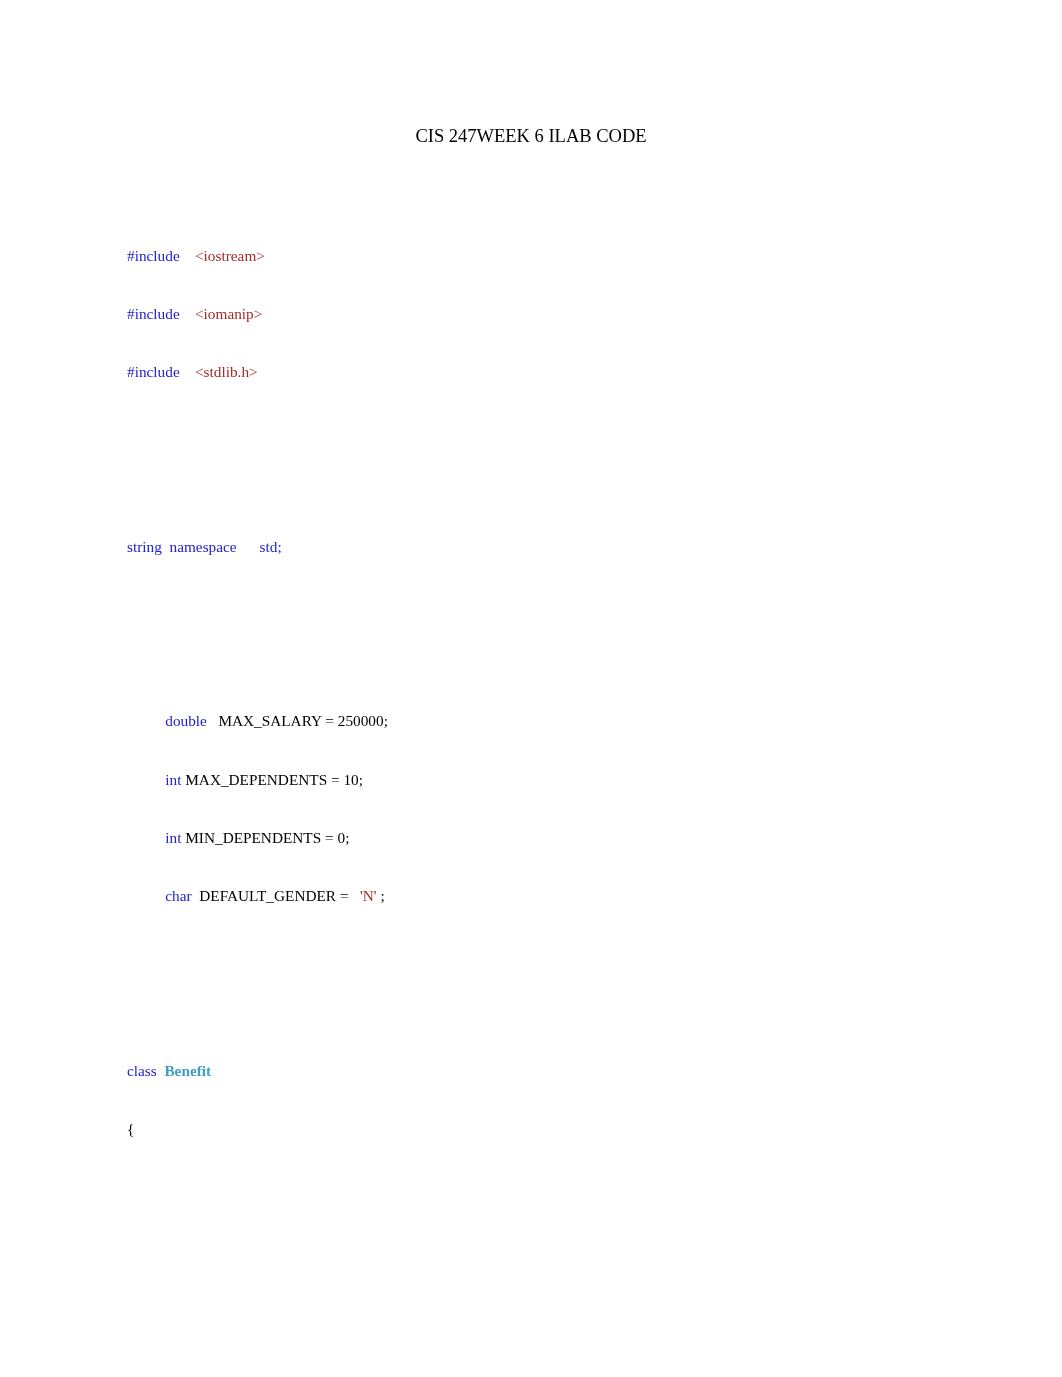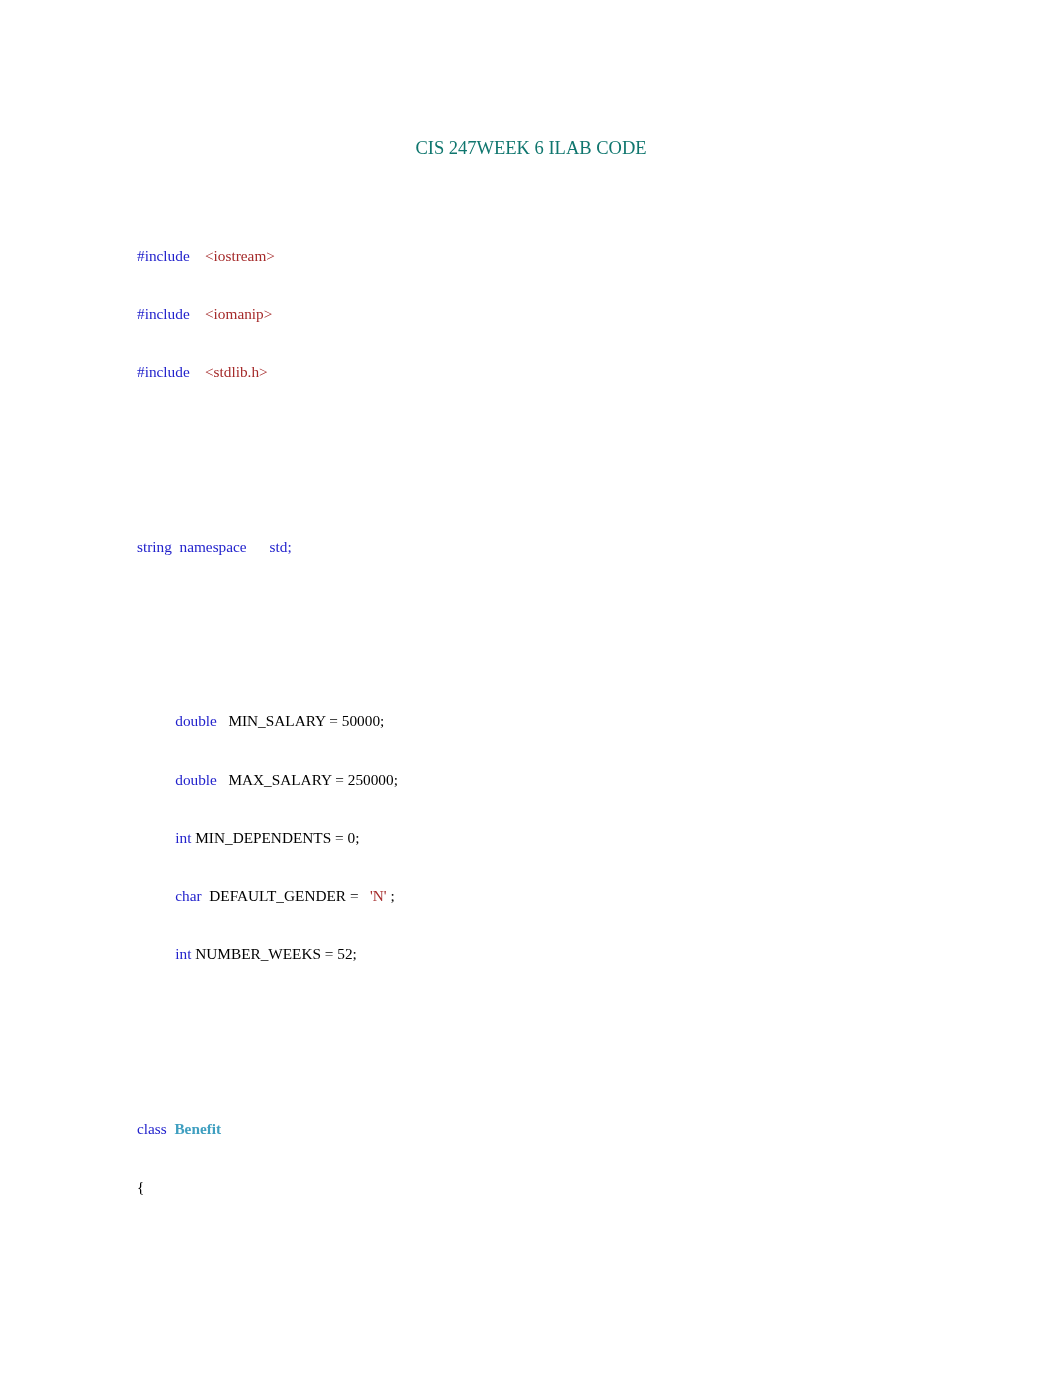--- a/index.html
+++ b/index.html
@@ -22,37 +22,35 @@
     box-sizing: border-box;
   }
   .doc-title {
     position: absolute;
     top: 125px;
     left: 0;
     width: 1062px;
     text-align: center;
     font-size: 18.5px;
     line-height: 22px;
-    color: #0f766e;
+    color: #000000;
     white-space: pre;
-    margin-top: 12px;
   }
   .code-body {
     position: absolute;
     top: 168px;
     left: 127px;
     width: 900px;
     font-size: 15.3px;
     line-height: 19.4px;
     white-space: pre;
   }
   .ln {
     white-space: pre;
     min-height: 19.4px;
-    margin-left: 10px;
   }
   .blank {
     height: 19.4px;
   }
   
   .kw   { color: #2222cc; }
   .typ  { color: #3f9fc0; font-weight: bold; }
   .str  { color: #a52a2a; }
   .pln  { color: #000000; }
 </style>
@@ -71,25 +69,24 @@
     <div class="ln"><span class="kw">#include</span><span class="pln">    </span><span class="str">&lt;stdlib.h&gt;</span></div>
 
     <div class="blank"></div>
 
     
     <div class="ln"><span class="kw">string</span><span class="pln">  </span><span class="kw">namespace</span><span class="pln">      </span><span class="kw">std;</span></div>
 
     <div class="blank"></div>
 
     
-    <div class="ln">          <span class="kw">double</span><span class="pln">   </span><span class="pln">MIN_SALARY = 50000;</span></div>
     <div class="ln">          <span class="kw">double</span><span class="pln">   </span><span class="pln">MAX_SALARY = 250000;</span></div>
+    <div class="ln">          <span class="kw">int</span><span class="pln"> </span><span class="pln">MAX_DEPENDENTS = 10;</span></div>
     <div class="ln">          <span class="kw">int</span><span class="pln"> </span><span class="pln">MIN_DEPENDENTS = 0;</span></div>
     <div class="ln">          <span class="kw">char</span><span class="pln">  </span><span class="pln">DEFAULT_GENDER = </span><span class="pln">  </span><span class="str">'N'</span><span class="pln"> ;</span></div>
-    <div class="ln">          <span class="kw">int</span><span class="pln"> </span><span class="pln">NUMBER_WEEKS = 52;</span></div>
 
     <div class="blank"></div>
 
     
     <div class="ln"><span class="kw">class</span><span class="pln">  </span><span class="typ">Benefit</span></div>
     <div class="ln">{</div>
 
     
     
     

